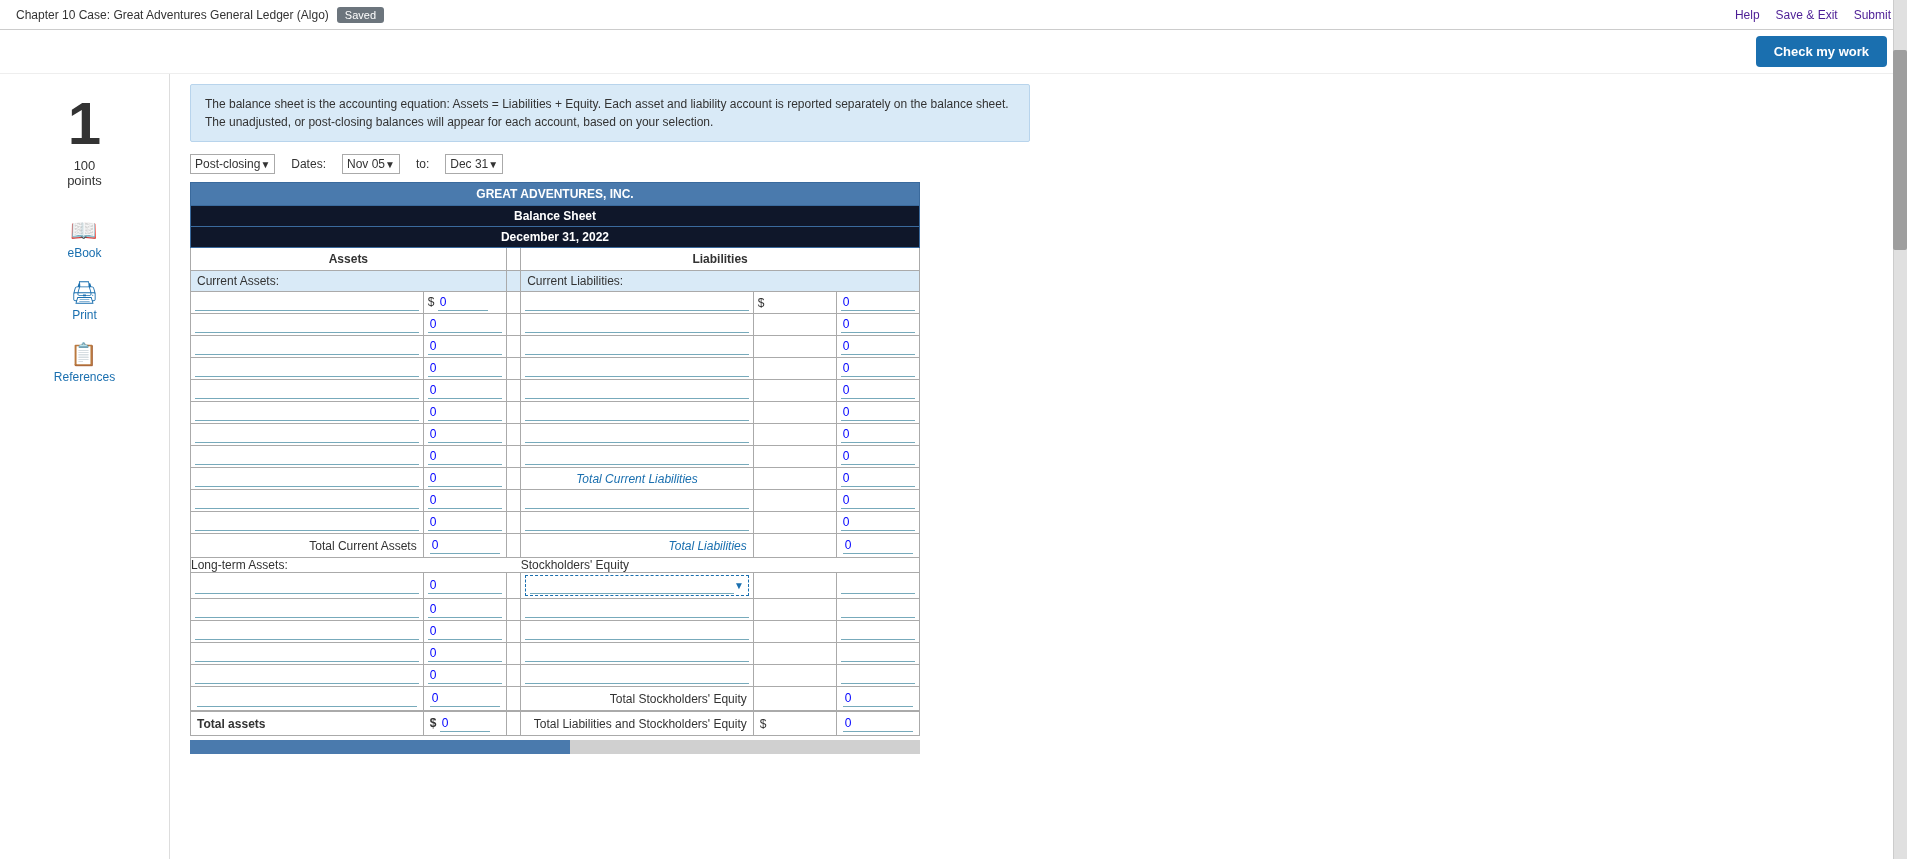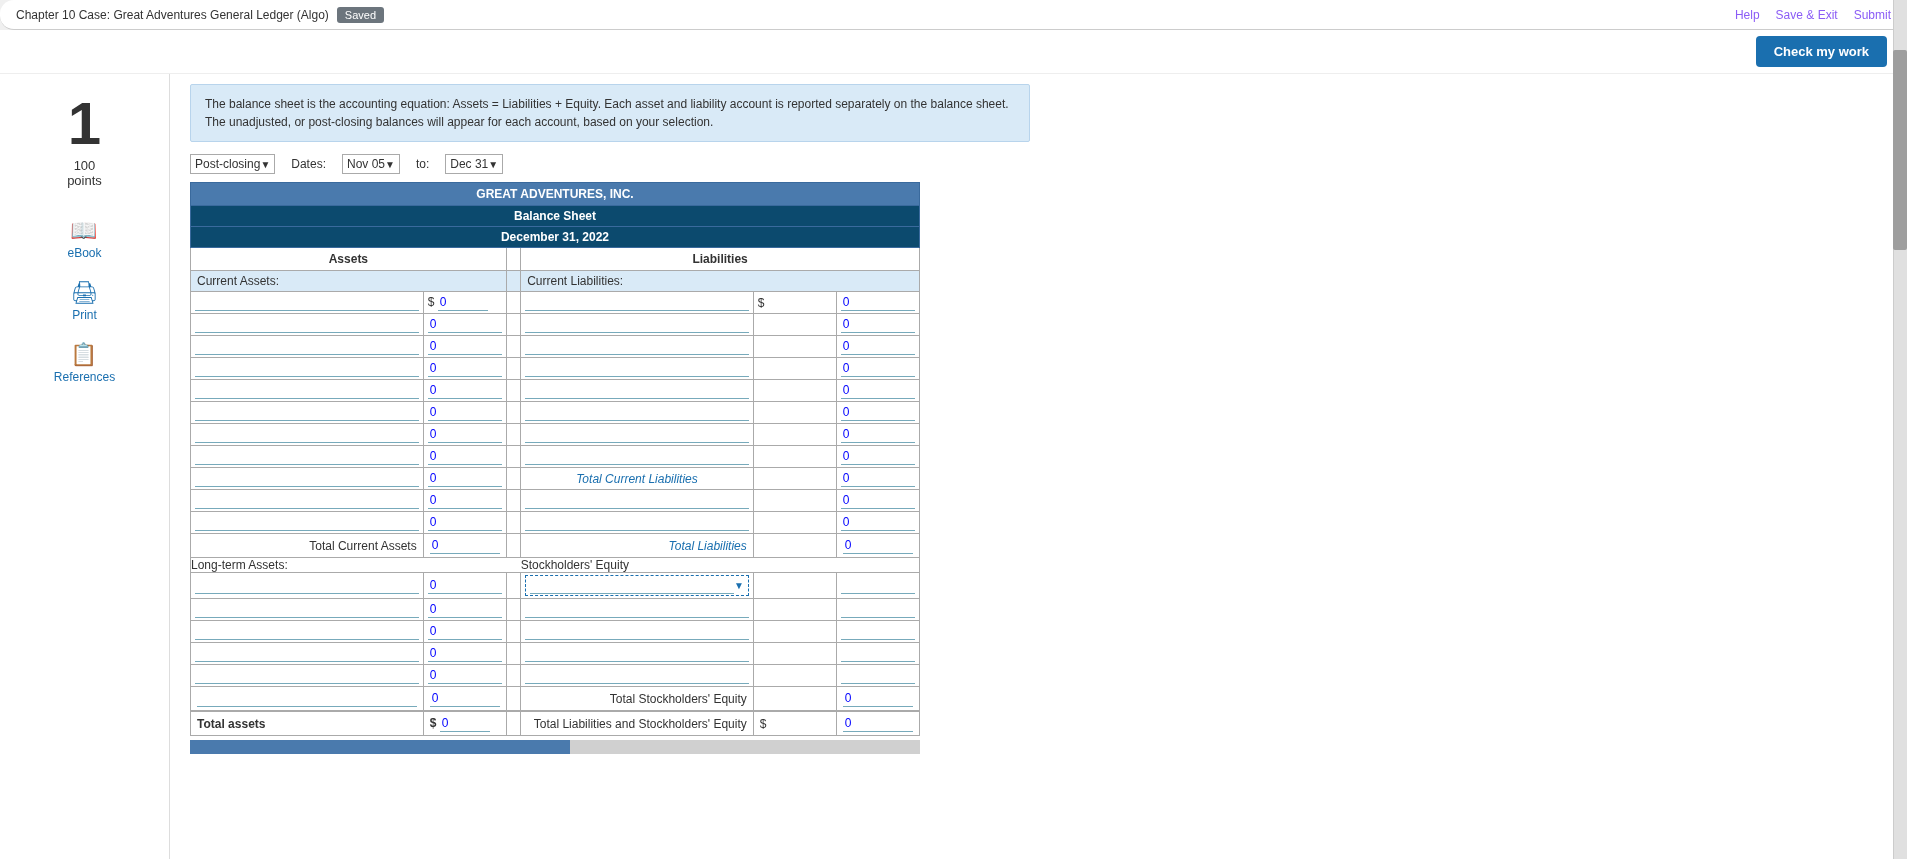--- a/index.html
+++ b/index.html
@@ -2,26 +2,25 @@
 <html><head>
   <meta charset="utf-8">
   <style>
     * { box-sizing: border-box; margin: 0; padding: 0; }
     body { font-family: Arial, sans-serif; font-size: 12px; background: #f0f0f0; color: #333; }
 
     .top-bar {
       display: flex; align-items: center; justify-content: space-between;
       background: #fff; padding: 4px 16px; border-bottom: 1px solid #ccc;
       min-height: 30px;
-      border-radius: 14px;
     }
     .top-bar-left { font-size: 12px; color: #333; display: flex; align-items: center; gap: 8px; }
     .saved-badge { background: #6c757d; color: #fff; padding: 2px 8px; border-radius: 3px; font-size: 11px; }
     .top-bar-right { display: flex; align-items: center; gap: 16px; }
-    .top-bar-right a { color: #8b5cf6; text-decoration: none; font-size: 12px; cursor: pointer; }
+    .top-bar-right a { color: #4c1d95; text-decoration: none; font-size: 12px; cursor: pointer; }
     .check-my-work-btn {
       background: #1a6faf; color: #fff; border: none; padding: 8px 18px;
       border-radius: 4px; cursor: pointer; font-size: 13px; font-weight: bold;
     }
 
     .main-container { display: flex; background: #fff; min-height: 820px; }
 
     .sidebar {
       width: 170px; min-width: 170px; background: #fff; border-right: 1px solid #ddd;
       padding: 10px 0; display: flex; flex-direction: column; align-items: center;
@@ -55,21 +54,21 @@
 
     .balance-sheet-table {
       width: 100%; max-width: 730px; border-collapse: collapse;
       border: 1px solid #aaa; font-size: 12px;
     }
     .balance-sheet-table .header-row td {
       background: #4a7aad; color: #fff; text-align: center;
       font-weight: bold; padding: 4px 6px; border: 1px solid #3a6a9d;
     }
     .balance-sheet-table .subheader-row td {
-      background: #0c4a6e; color: #fff; text-align: center;
+      background: #0f172a; color: #fff; text-align: center;
       font-weight: bold; padding: 3px 6px; border: 1px solid #3a6a9d;
     }
     .balance-sheet-table .col-header-row td {
       background: #fff; text-align: center; font-weight: bold;
       padding: 4px 6px; border: 1px solid #aaa;
     }
     .balance-sheet-table .section-row td {
       background: #d9eaf7; padding: 3px 6px; border: 1px solid #aaa; font-weight: normal;
     }
     .balance-sheet-table .data-row td {

